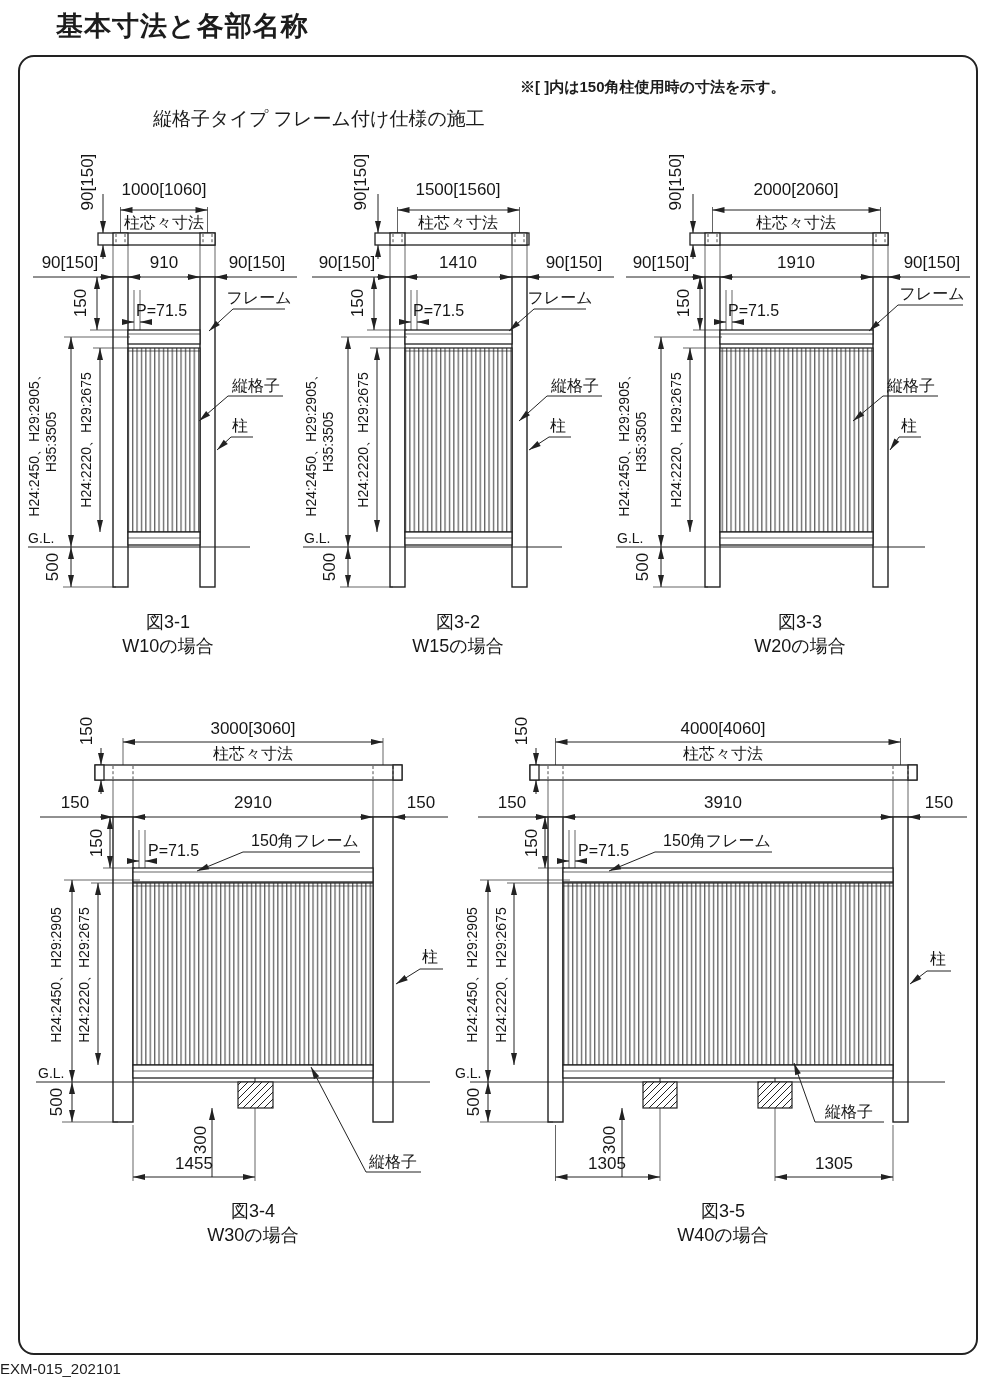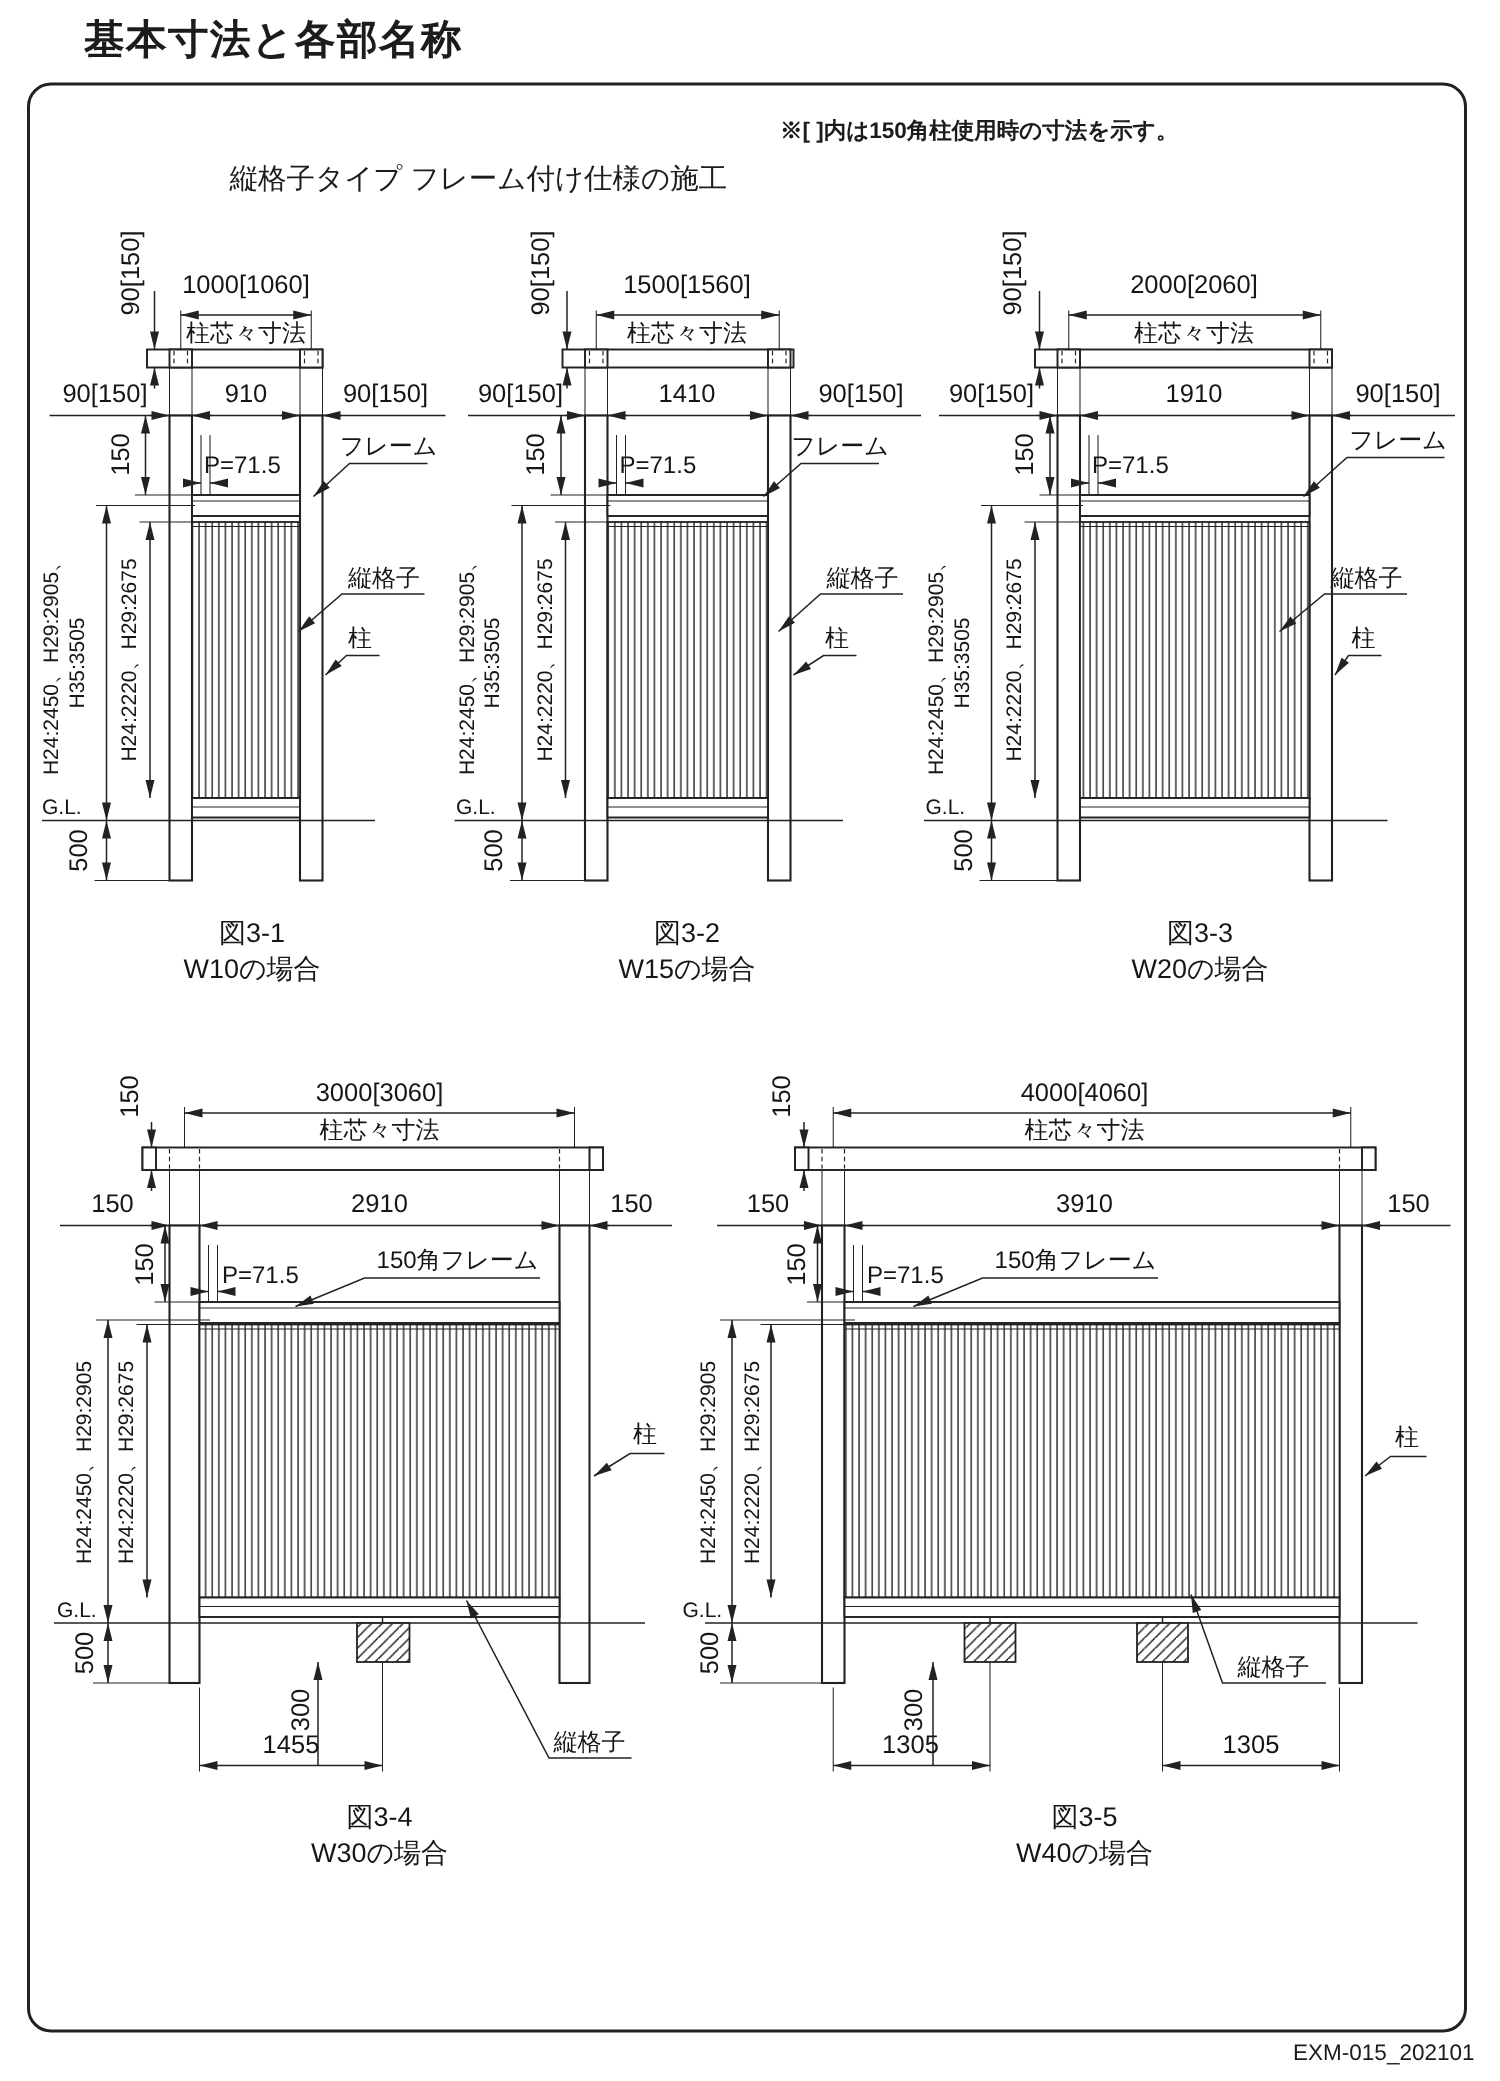--- a/index.html
+++ b/index.html
@@ -2,21 +2,21 @@
 <html><head>
 <meta charset="utf-8">
 <style>
   html,body{margin:0;padding:0;background:#fff;}
   body{width:1000px;height:1387px;position:relative;font-family:"Liberation Sans",sans-serif;color:#1c1c1c;}
   .abs{position:absolute;}
   #page-title{left:38px;top:8px;font-size:27px;font-weight:bold;letter-spacing:1px;margin-left:18px;}
   #frame-box{left:18px;top:55px;width:960px;height:1300px;border:2.5px solid #222;border-radius:16px;box-sizing:border-box;background:#fff;}
   #hdr-main{left:153px;top:74px;font-size:19px;font-weight:normal;margin-top:32px;}
   #hdr-note{left:520px;top:78px;font-size:15px;font-weight:bold;text-align:right;}
-  #doc-code{left:0;top:1360px;width:983px;text-align:right;font-size:15px;}
+  #doc-code{left:0;top:1360px;width:983px;font-size:15px;}
   svg{position:absolute;left:0;top:0;}
   .k{stroke:#222;stroke-width:1;fill:none}
   .kt{stroke:#222;stroke-width:.7;fill:none}
   .kd{stroke:#222;stroke-width:.8;fill:none;stroke-dasharray:3 2.2}
   .w{fill:#fff;stroke:#222;stroke-width:1.3}
   .post{fill:#fff;stroke:#222;stroke-width:1.4}
   .panel{fill:url(#lat);stroke:#222;stroke-width:1.2}
   .blk{fill:url(#hatch);stroke:#222;stroke-width:1.2}
   text{fill:#161616;font-family:"Liberation Sans",sans-serif}
   .t14{font-size:14px;text-anchor:middle}

